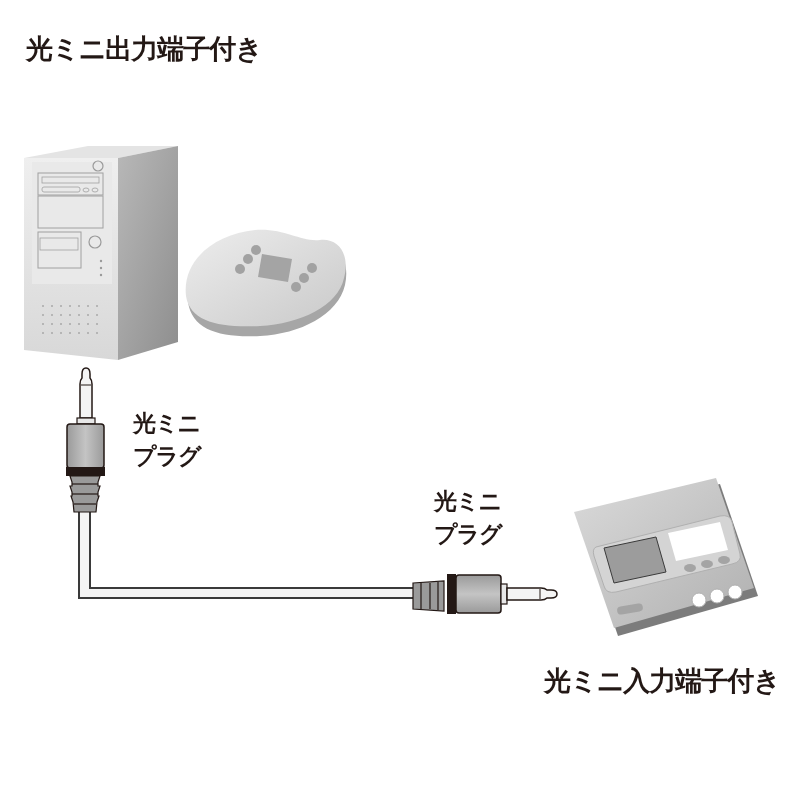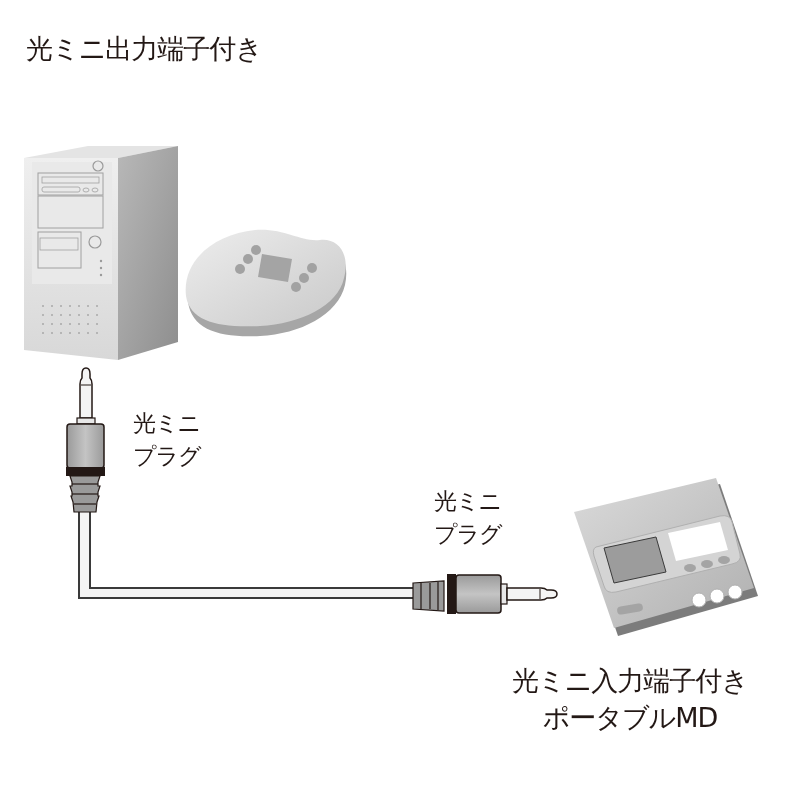--- a/index.html
+++ b/index.html
@@ -1,23 +1,23 @@
 <!DOCTYPE html>
 <html><head>
 <meta charset="utf-8">
 <style>
   html, body { margin: 0; padding: 0; background: #ffffff; }
   body { width: 800px; height: 800px; position: relative; overflow: hidden;
          font-family: "DejaVu Sans", "Liberation Sans", sans-serif; color: #231815; }
-  .label { position: absolute; font-weight: normal; line-height: 1.22; letter-spacing: -1px; }
+  .label { position: absolute; font-weight: bold; line-height: 1.22; letter-spacing: -1px; }
   .label div { white-space: nowrap; }
   #source-label { left: 26px; top: 30px; font-size: 27px; line-height: 37px; }
   #plug-label-1 { left: 133px; top: 407px; font-size: 23px; line-height: 33px; }
   #plug-label-2 { left: 434px; top: 485px; font-size: 23px; line-height: 33px; }
-  #dest-label { left: 500px; top: 662px; width: 260px; text-align: center; font-size: 27px; line-height: 37px; }
+  #dest-label { left: 520px; top: 662px; width: 260px; text-align: right; font-size: 27px; line-height: 37px; }
   svg.art { position: absolute; left: 0; top: 0; }
 </style>
 </head>
 <body>
 
 <svg class="art" width="800" height="800" viewBox="0 0 800 800" xmlns="http://www.w3.org/2000/svg">
   <defs>
     <linearGradient id="towerFront" x1="0" y1="0" x2="0" y2="1">
       <stop offset="0" stop-color="#efefef"></stop>
         <stop offset="1" stop-color="#d8d8d8"></stop>
@@ -171,14 +171,13 @@
   <div>プラグ</div>
 </div>
 
 <div class="label" id="plug-label-2">
   <div>光ミニ</div>
   <div>プラグ</div>
 </div>
 
 <div class="label" id="dest-label">
   <div>光ミニ入力端子付き</div>
-  <div>ポータブルMD</div>
 </div>
 
 </body></html>

